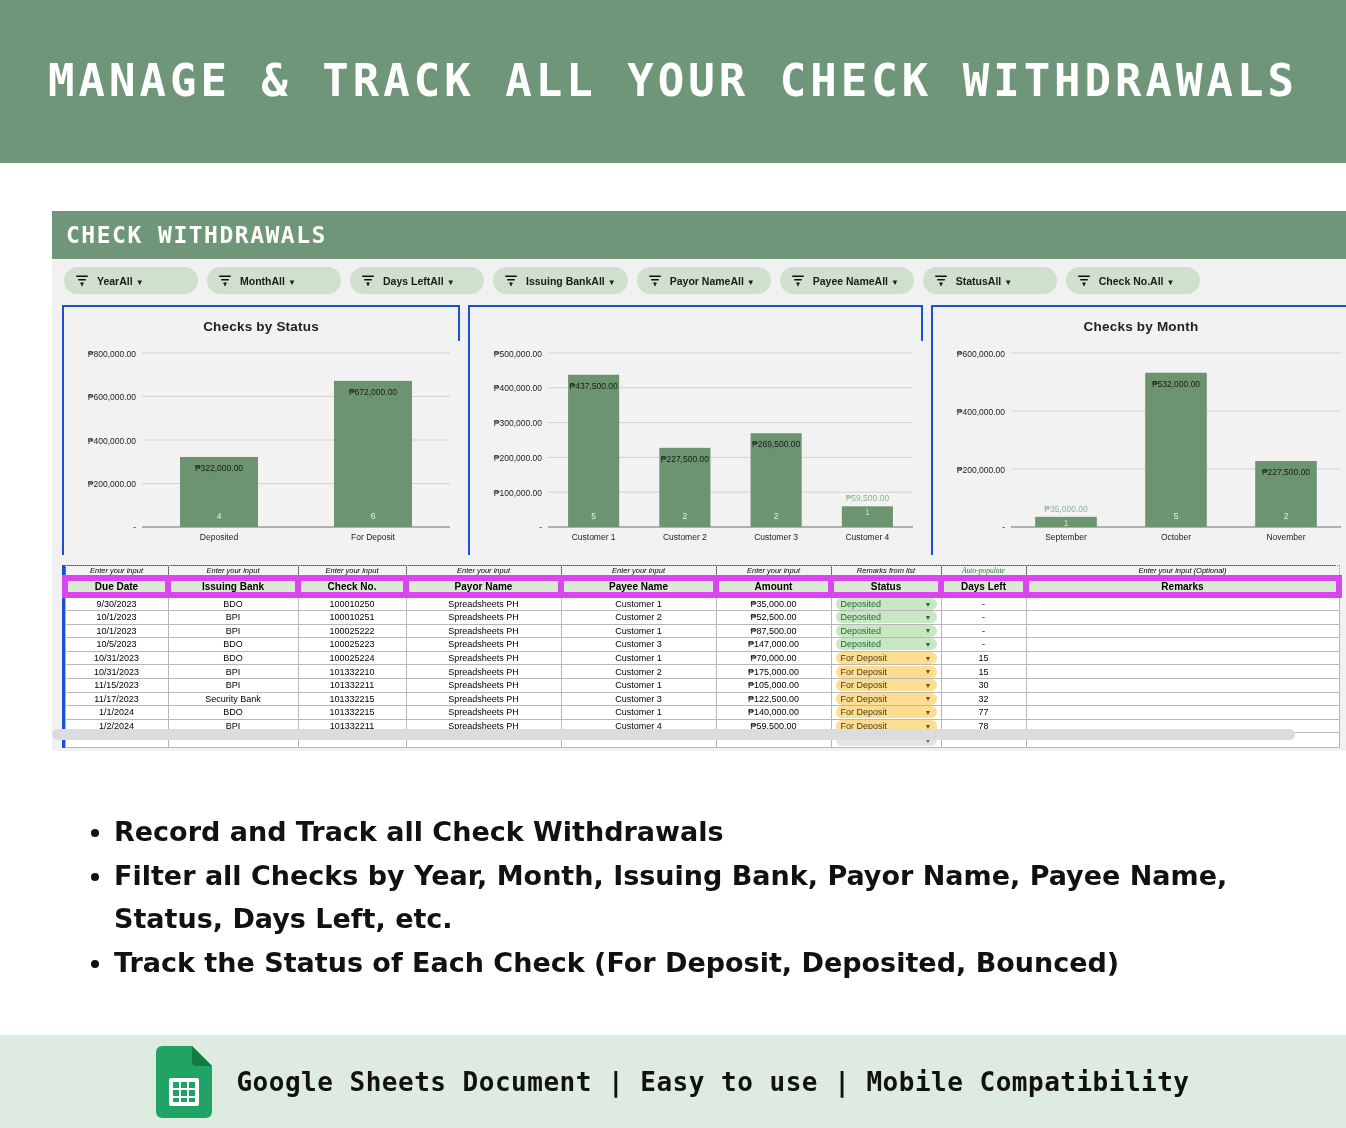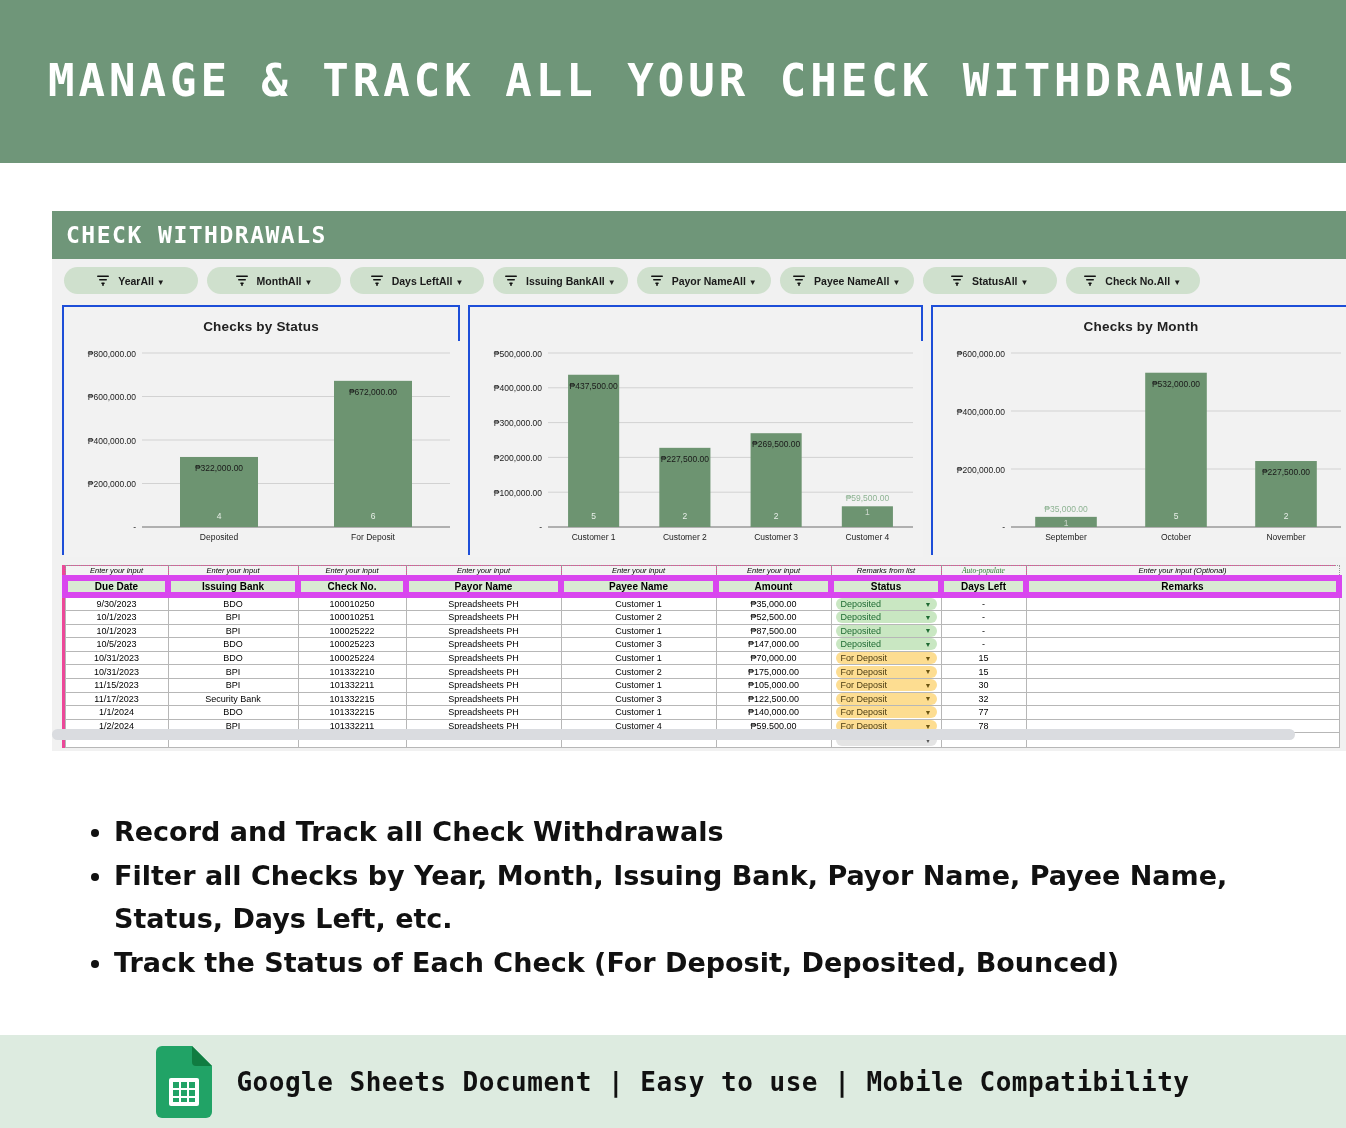--- a/index.html
+++ b/index.html
@@ -45,21 +45,21 @@
 
   
   .filters {
     display: flex; align-items: center; gap: 9px;
     padding: 8px 0 7px 12px; background: #f1f1f1;
   }
   .chip {
     display: flex; align-items: center;
     height: 27px; border-radius: 14px; background: #cfe0cd;
     padding: 0 12px; flex: 0 0 auto; min-width: 134px;
-    justify-content: center; cursor: pointer;
+    justify-content: flex-start; cursor: pointer;
   }
   .chip-left { display: flex; align-items: center; gap: 9px; }
   .chip-icon { width: 12px; height: 11px; flex: 0 0 auto; }
   .chip-label { font-size: 10.5px; font-weight: bold; color: #1a1a1a; white-space: nowrap; }
   .chip-val { font-size: 10.5px; font-weight: bold; color: #1a1a1a; white-space: nowrap; }
   .caret { font-size: 8px; margin-left: 3px; }
 
   
   .charts { display: flex; gap: 8px; padding: 4px 0 0 10px; }
   .chart-card {
@@ -72,21 +72,21 @@
   .chart-title {
     text-align: center; font-size: 13.5px; font-weight: bold;
     color: #222; padding-top: 12px; letter-spacing: 0.2px;
   }
   .plot { position: absolute; left: 0; right: 0; top: 34px; bottom: 0; }
   .plot svg { display: block; }
 
   
   .table-wrap {
     margin: 10px 0 0 10px; width: 1274px;
-    background: #ec4899; position: relative;
+    background: #1d4ed8; position: relative;
   }
   table.grid { border-collapse: collapse; width: 1274px; table-layout: fixed; }
   table.grid td, table.grid th {
     border: 1px solid #b7b7b7; font-size: 9px; color: #000;
     text-align: center; height: 13.6px; padding: 0 2px;
     overflow: hidden; white-space: nowrap;
   }
   tr.hint td {
     background: #f3f3f3; font-style: italic; font-size: 7.5px;
     color: #000; border: 1px dotted #999; height: 12px;

